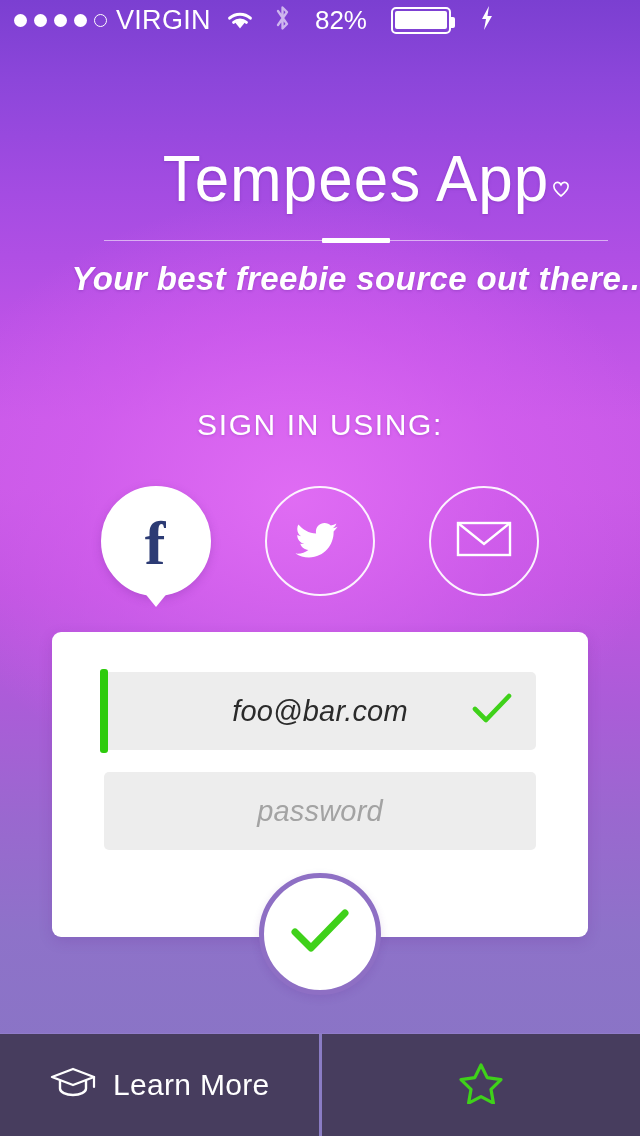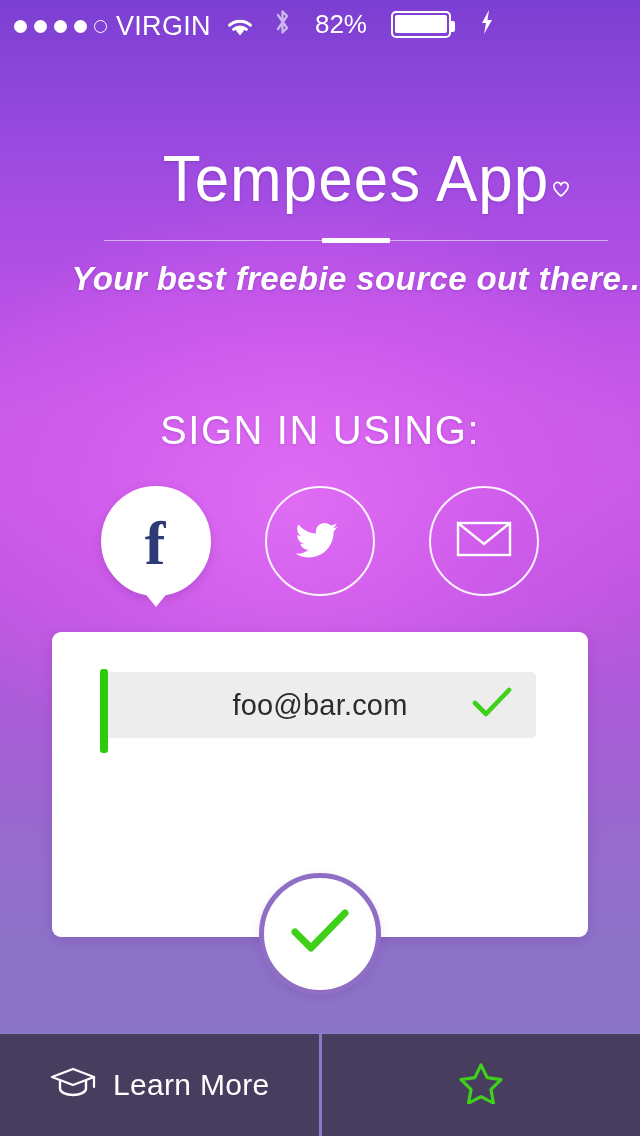--- a/index.html
+++ b/index.html
@@ -26,21 +26,21 @@
         #ab5cd8 62%,
         #9a68cf 72%,
         #8e72c9 82%,
         #8a74c6 92%,
         #8a74c6 100%);
   }
 
   
   #statusbar {
     position:absolute; top:0; left:0; width:508px; height:40px;
-    display:flex; align-items:flex-end;
+    display:flex; align-items:center;
     padding:0 14px;
     color:#fff;
   }
   .sb-left { display:flex; align-items:center; gap:9px; }
   .dots { display:flex; align-items:center; gap:7px; }
   .dot { width:13px; height:13px; border-radius:50%; background:#fff; }
   .dot.empty { background:transparent; border:1.6px solid #fff; }
   .carrier {
     font-size:27px; font-weight:400; letter-spacing:0.3px;
     line-height:1;
@@ -95,21 +95,21 @@
     font-style:italic; font-weight:700;
     font-size:33px; color:#fff;
     letter-spacing:0.4px;
     text-shadow:0 1px 3px rgba(90,30,140,0.30);
   }
 
   
   .signin-label {
     position:absolute; top:408px; left:0; width:640px;
     text-align:center;
-    font-size:40px; font-weight:300; color:#fff;
+    font-size:30px; font-weight:300; color:#fff;
     letter-spacing:1.6px;
     text-shadow:0 1px 3px rgba(90,30,140,0.25);
   }
 
   
   #socials {
     position:absolute; top:486px; left:0; width:640px;
     display:flex; justify-content:center; align-items:flex-start;
     gap:54px;
   }
@@ -139,23 +139,23 @@
   }
 
   
   #card {
     position:absolute; left:52px; top:632px;
     width:536px; height:305px;
     background:#fff; border-radius:9px;
     box-shadow:0 4px 14px rgba(95,35,140,0.18);
   }
   .field {
-    position:absolute; left:52px; width:432px; height:66px;
+    position:absolute; left:52px; width:432px; height:78px;
     background:#ededed; border-radius:5px;
-    display:flex; align-items:center; justify-content:center;
+    display:flex; align-items:center; justify-content:center;font-style:italic;
   }
   #field-email { top:40px; }
   #field-password { top:140px; }
   .field-accent {
     position:absolute; left:-4px; top:-3px;
     width:8px; height:84px;
     background:#2ecb0d; border-radius:3px;
   }
   .field-text {
     font-size:29px; font-weight:400; color:#2b2b2b;
@@ -282,20 +282,23 @@
     <div class="field" id="field-email">
       <span class="field-accent"></span>
       <span class="field-text">foo@bar.com</span>
       <span class="field-check">
         <svg width="40" height="32" viewBox="0 0 40 32">
           <path d="M3 16 L14 27 L37 3" fill="none" stroke="#3fd11a" stroke-width="4.6" stroke-linecap="round" stroke-linejoin="round"></path>
         </svg>
       </span>
     </div>
 
+    <div class="field" id="field-password">
+      <span class="field-text placeholder">password</span>
+    </div>
 
     <div id="submit-btn">
       <span>
         <svg width="62" height="50" viewBox="0 0 62 50">
           <path d="M6 25 L22 41 L56 6" fill="none" stroke="#3fd11a" stroke-width="7" stroke-linecap="round" stroke-linejoin="round"></path>
         </svg>
       </span>
     </div>
 
   </div>

